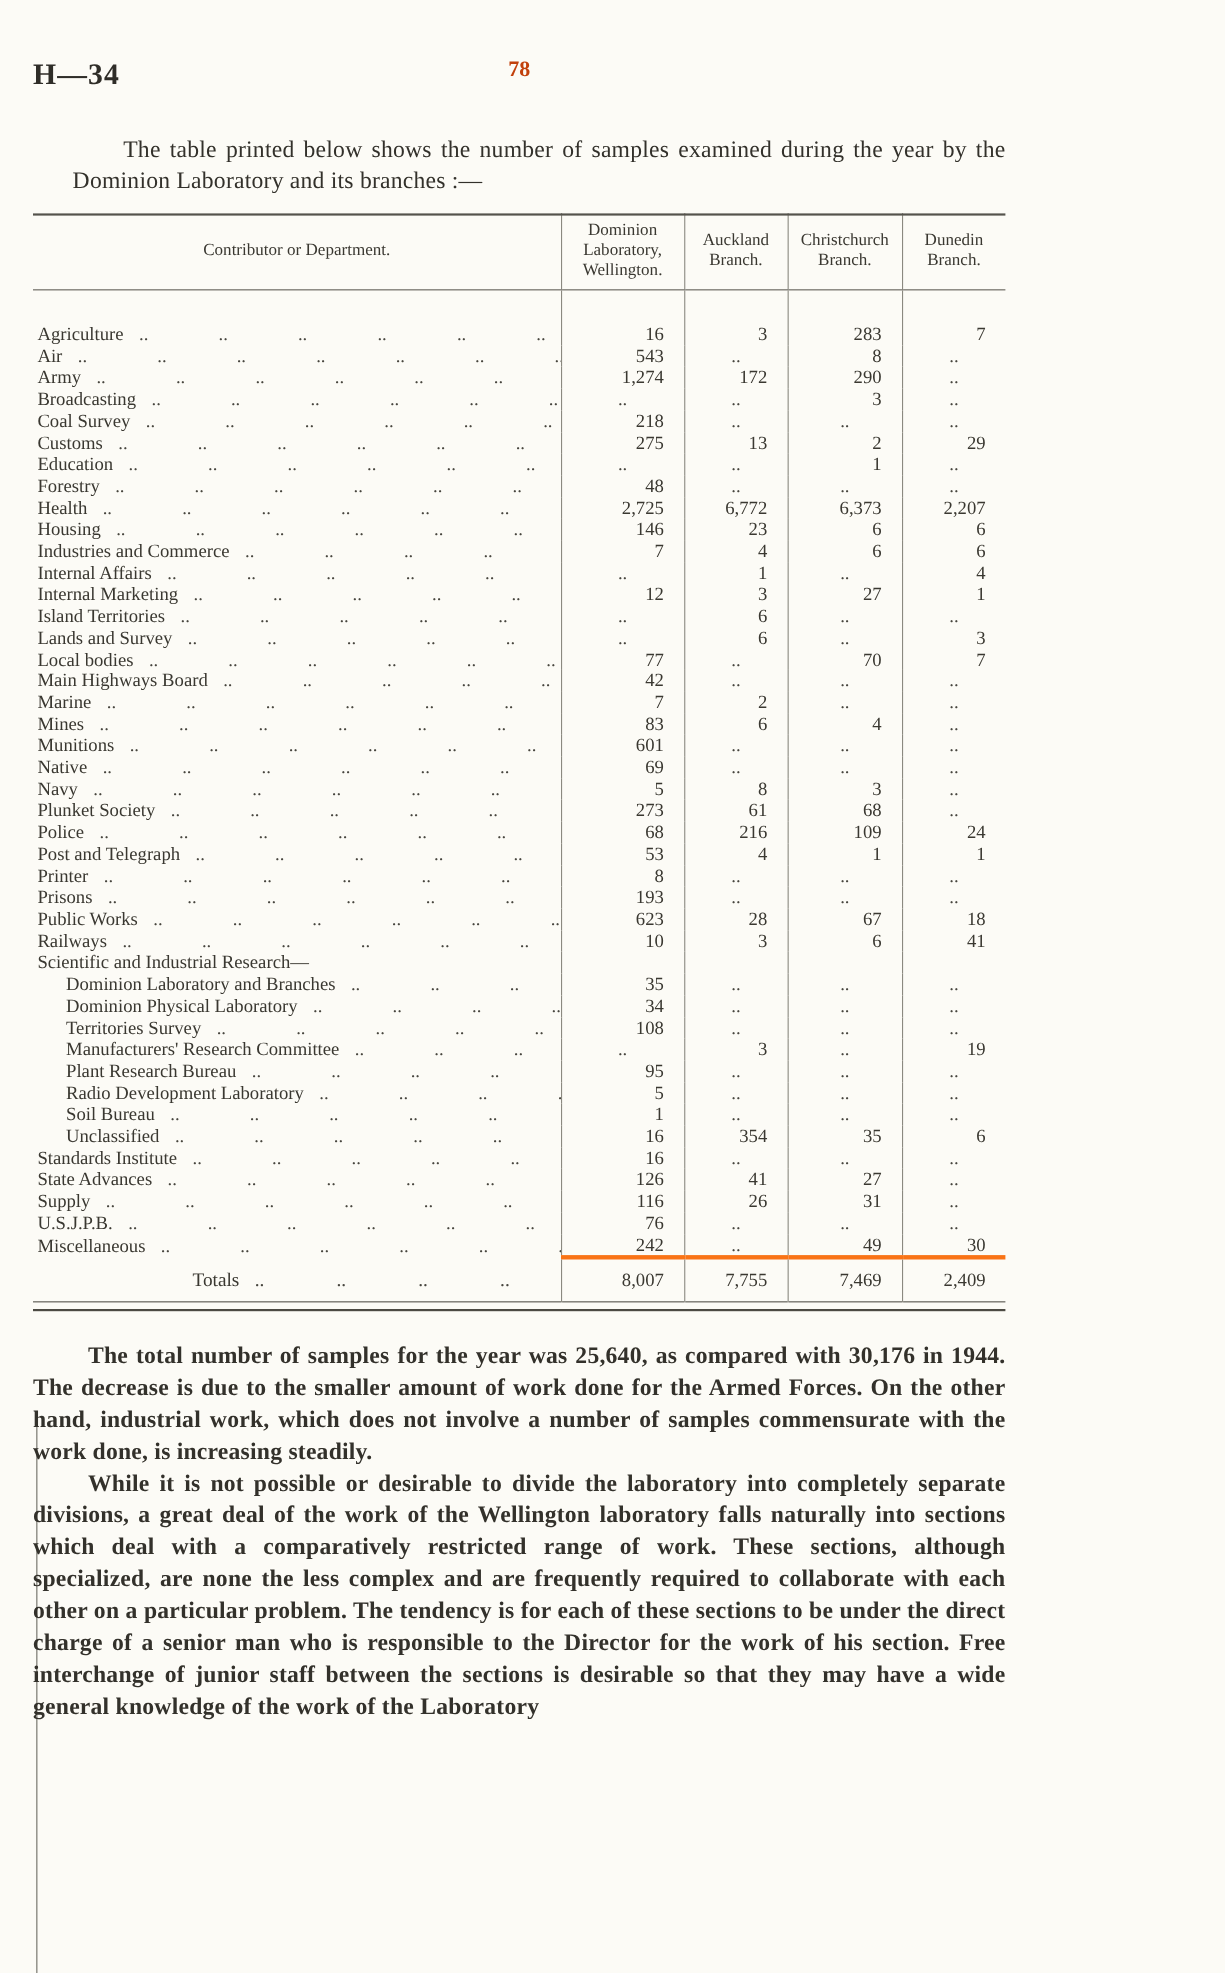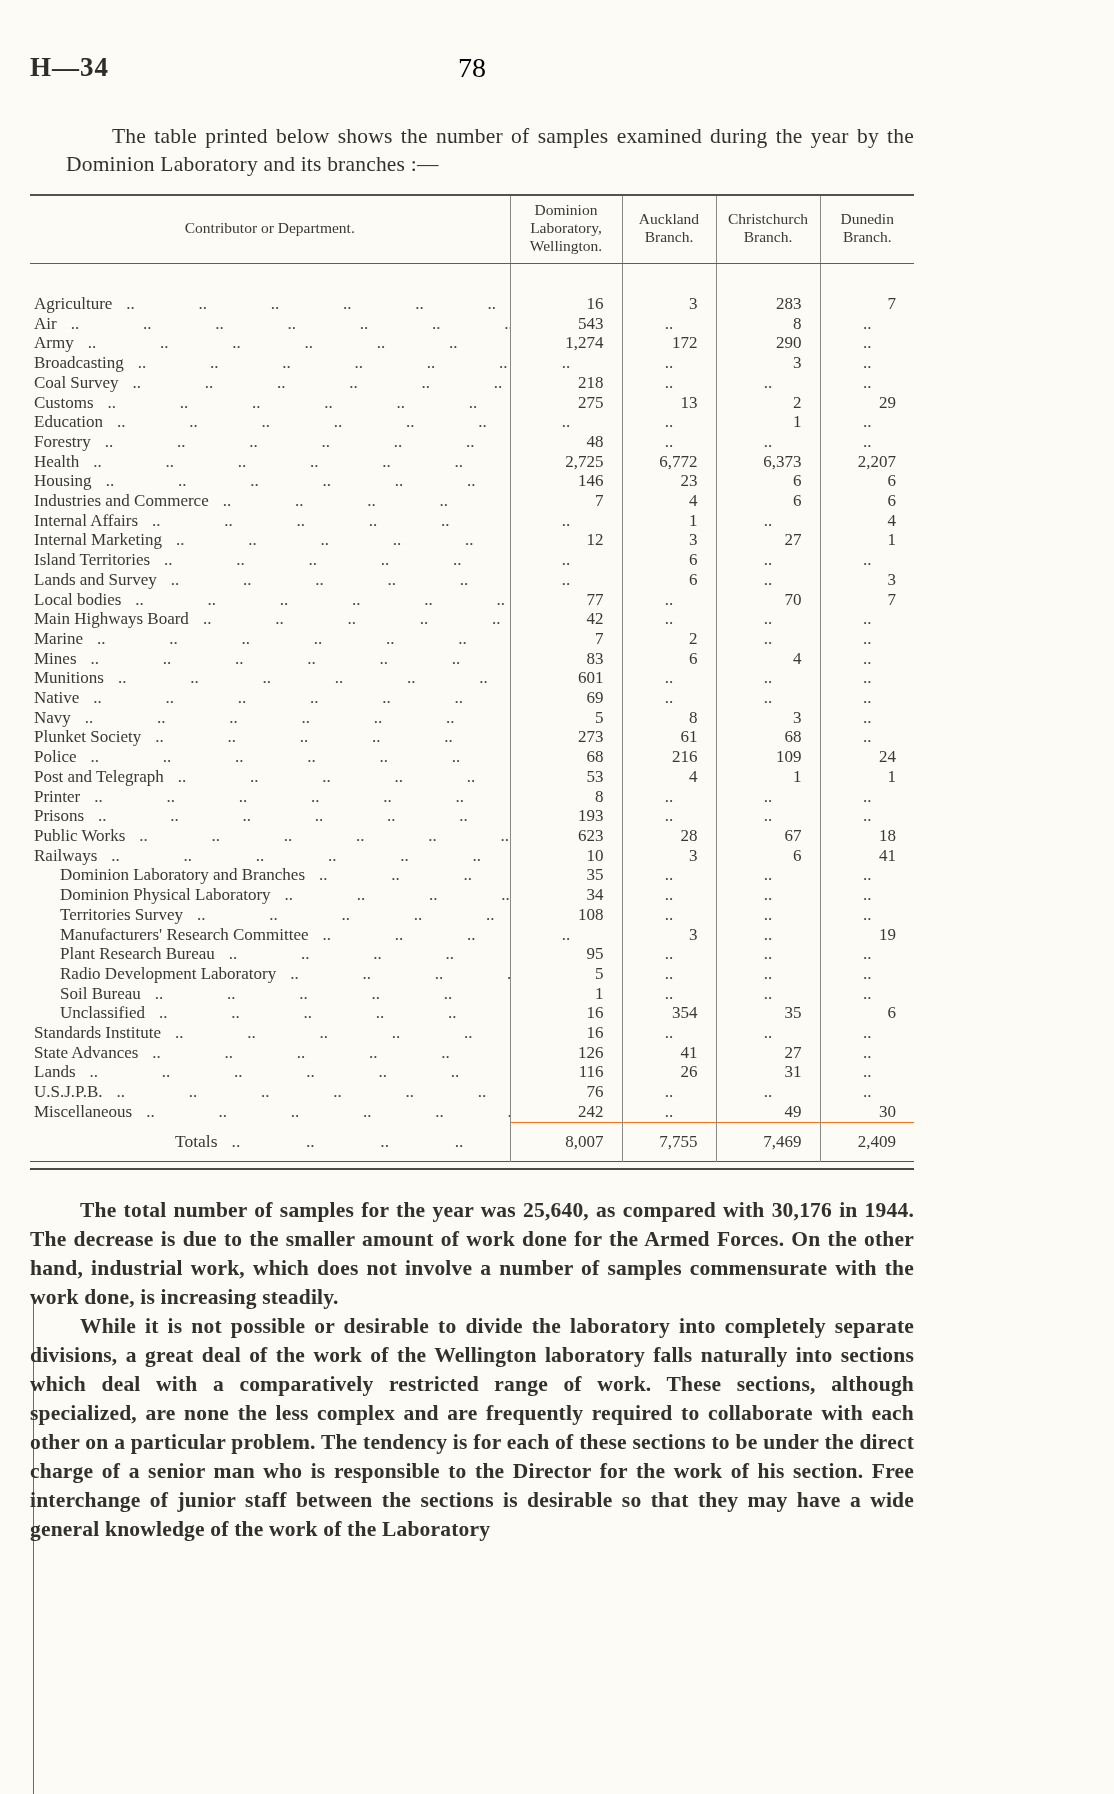--- a/index.html
+++ b/index.html
@@ -12,21 +12,21 @@
     color:#35332d;
     overflow:hidden;
     margin:0 auto;
   }
   .content { position:absolute; left:30px; top:52px; width:884px; }
 
   .edge-line { position:absolute; left:33px; top:1295px; width:1px; height:499px; background:#6d6b64; }
 
   .doc-header { position:relative; height:42px; margin-bottom:28px; }
   .report-code { font-size:27px; letter-spacing:1px; color:#2f2d28;font-weight:bold; }
-  .page-num { position:absolute; left:50%; transform:translateX(-50%); top:0; font-size:28px; color:#000000; }
+  .page-num { position:absolute; left:50%; transform:translateX(-50%); top:0; font-size:20px; color:#c2410c;font-weight:bold; }
 
   p.intro {
     font-size:21.5px; line-height:28px; text-align:justify;
     text-indent:46px; color:#33312b; letter-spacing:0.2px;margin-left:36px;
   }
 
   table.samples {
     width:884px; margin-top:16px;
     border-collapse:collapse; table-layout:fixed;
     border-top:2px solid #55534c;
@@ -47,21 +47,21 @@
   td.label { padding-left:4px; }
   td.label .labwrap { display:flex; align-items:baseline; }
   td.label.indent { padding-left:30px; }
   .lbl { flex:0 0 auto; }
   .leader { flex:1 1 auto; overflow:hidden; white-space:nowrap; padding-left:14px; color:#47453e; }
 
   td.val { text-align:right; padding-right:18px; }
   td.val.empty { text-align:center; padding-right:0; color:#47453e; }
 
   tfoot td { padding-top:9px; padding-bottom:9px;text-align:center; }
-  tfoot td.val { border-top:1px solid #f97316; }
+  tfoot td.val { border-top:4px solid #f97316; }
   tfoot td.totals-label { padding-left:145px; font-size:17.5px; }
 
   .table-underline { width:884px; height:2px; background:#4c4a43; margin-top:6px; }
 
   p.para {
     font-size:21.5px; line-height:29px; text-align:justify;
     text-indent:50px; color:#33312b; letter-spacing:0.2px;font-weight:bold;
   }
   p.para.first { margin-top:26px; }
 </style>
@@ -439,20 +439,31 @@
                 <span class="lbl">Railways</span>
                 <span class="leader">..&nbsp;&nbsp;&nbsp;&nbsp;&nbsp;&nbsp;&nbsp;&nbsp;&nbsp;&nbsp;&nbsp;&nbsp;&nbsp;&nbsp;&nbsp;..&nbsp;&nbsp;&nbsp;&nbsp;&nbsp;&nbsp;&nbsp;&nbsp;&nbsp;&nbsp;&nbsp;&nbsp;&nbsp;&nbsp;&nbsp;..&nbsp;&nbsp;&nbsp;&nbsp;&nbsp;&nbsp;&nbsp;&nbsp;&nbsp;&nbsp;&nbsp;&nbsp;&nbsp;&nbsp;&nbsp;..&nbsp;&nbsp;&nbsp;&nbsp;&nbsp;&nbsp;&nbsp;&nbsp;&nbsp;&nbsp;&nbsp;&nbsp;&nbsp;&nbsp;&nbsp;..&nbsp;&nbsp;&nbsp;&nbsp;&nbsp;&nbsp;&nbsp;&nbsp;&nbsp;&nbsp;&nbsp;&nbsp;&nbsp;&nbsp;&nbsp;..&nbsp;&nbsp;&nbsp;&nbsp;&nbsp;&nbsp;&nbsp;&nbsp;&nbsp;&nbsp;&nbsp;&nbsp;&nbsp;&nbsp;&nbsp;..&nbsp;&nbsp;&nbsp;&nbsp;&nbsp;&nbsp;&nbsp;&nbsp;&nbsp;&nbsp;&nbsp;&nbsp;&nbsp;&nbsp;&nbsp;..&nbsp;&nbsp;&nbsp;&nbsp;&nbsp;&nbsp;&nbsp;&nbsp;&nbsp;&nbsp;&nbsp;&nbsp;&nbsp;&nbsp;&nbsp;..&nbsp;&nbsp;&nbsp;&nbsp;&nbsp;&nbsp;&nbsp;&nbsp;&nbsp;&nbsp;&nbsp;&nbsp;&nbsp;&nbsp;&nbsp;..&nbsp;&nbsp;&nbsp;&nbsp;&nbsp;&nbsp;&nbsp;&nbsp;&nbsp;&nbsp;&nbsp;&nbsp;&nbsp;&nbsp;&nbsp;..&nbsp;&nbsp;&nbsp;&nbsp;&nbsp;&nbsp;&nbsp;&nbsp;&nbsp;&nbsp;&nbsp;&nbsp;&nbsp;&nbsp;&nbsp;..&nbsp;&nbsp;&nbsp;&nbsp;&nbsp;&nbsp;&nbsp;&nbsp;&nbsp;&nbsp;&nbsp;&nbsp;&nbsp;&nbsp;&nbsp;</span>
               </div>
             </td>
             <td class="val">10</td>
             <td class="val">3</td>
             <td class="val">6</td>
             <td class="val">41</td>
           </tr>
           <tr>
+            <td class="label">
+              <div class="labwrap">
+                <span class="lbl">Scientific and Industrial Research—</span>
+              </div>
+            </td>
+            <td class="val"></td>
+            <td class="val"></td>
+            <td class="val"></td>
+            <td class="val"></td>
+          </tr>
+          <tr>
             <td class="label indent">
               <div class="labwrap">
                 <span class="lbl">Dominion Laboratory and Branches</span>
                 <span class="leader">..&nbsp;&nbsp;&nbsp;&nbsp;&nbsp;&nbsp;&nbsp;&nbsp;&nbsp;&nbsp;&nbsp;&nbsp;&nbsp;&nbsp;&nbsp;..&nbsp;&nbsp;&nbsp;&nbsp;&nbsp;&nbsp;&nbsp;&nbsp;&nbsp;&nbsp;&nbsp;&nbsp;&nbsp;&nbsp;&nbsp;..&nbsp;&nbsp;&nbsp;&nbsp;&nbsp;&nbsp;&nbsp;&nbsp;&nbsp;&nbsp;&nbsp;&nbsp;&nbsp;&nbsp;&nbsp;..&nbsp;&nbsp;&nbsp;&nbsp;&nbsp;&nbsp;&nbsp;&nbsp;&nbsp;&nbsp;&nbsp;&nbsp;&nbsp;&nbsp;&nbsp;..&nbsp;&nbsp;&nbsp;&nbsp;&nbsp;&nbsp;&nbsp;&nbsp;&nbsp;&nbsp;&nbsp;&nbsp;&nbsp;&nbsp;&nbsp;..&nbsp;&nbsp;&nbsp;&nbsp;&nbsp;&nbsp;&nbsp;&nbsp;&nbsp;&nbsp;&nbsp;&nbsp;&nbsp;&nbsp;&nbsp;..&nbsp;&nbsp;&nbsp;&nbsp;&nbsp;&nbsp;&nbsp;&nbsp;&nbsp;&nbsp;&nbsp;&nbsp;&nbsp;&nbsp;&nbsp;..&nbsp;&nbsp;&nbsp;&nbsp;&nbsp;&nbsp;&nbsp;&nbsp;&nbsp;&nbsp;&nbsp;&nbsp;&nbsp;&nbsp;&nbsp;..&nbsp;&nbsp;&nbsp;&nbsp;&nbsp;&nbsp;&nbsp;&nbsp;&nbsp;&nbsp;&nbsp;&nbsp;&nbsp;&nbsp;&nbsp;..&nbsp;&nbsp;&nbsp;&nbsp;&nbsp;&nbsp;&nbsp;&nbsp;&nbsp;&nbsp;&nbsp;&nbsp;&nbsp;&nbsp;&nbsp;..&nbsp;&nbsp;&nbsp;&nbsp;&nbsp;&nbsp;&nbsp;&nbsp;&nbsp;&nbsp;&nbsp;&nbsp;&nbsp;&nbsp;&nbsp;..&nbsp;&nbsp;&nbsp;&nbsp;&nbsp;&nbsp;&nbsp;&nbsp;&nbsp;&nbsp;&nbsp;&nbsp;&nbsp;&nbsp;&nbsp;</span>
               </div>
             </td>
             <td class="val">35</td>
             <td class="val empty">..</td>
             <td class="val empty">..</td>
             <td class="val empty">..</td>
@@ -561,21 +572,21 @@
               </div>
             </td>
             <td class="val">126</td>
             <td class="val">41</td>
             <td class="val">27</td>
             <td class="val empty">..</td>
           </tr>
           <tr>
             <td class="label">
               <div class="labwrap">
-                <span class="lbl">Lands</span>
+                <span class="lbl">Supply</span>
                 <span class="leader">..&nbsp;&nbsp;&nbsp;&nbsp;&nbsp;&nbsp;&nbsp;&nbsp;&nbsp;&nbsp;&nbsp;&nbsp;&nbsp;&nbsp;&nbsp;..&nbsp;&nbsp;&nbsp;&nbsp;&nbsp;&nbsp;&nbsp;&nbsp;&nbsp;&nbsp;&nbsp;&nbsp;&nbsp;&nbsp;&nbsp;..&nbsp;&nbsp;&nbsp;&nbsp;&nbsp;&nbsp;&nbsp;&nbsp;&nbsp;&nbsp;&nbsp;&nbsp;&nbsp;&nbsp;&nbsp;..&nbsp;&nbsp;&nbsp;&nbsp;&nbsp;&nbsp;&nbsp;&nbsp;&nbsp;&nbsp;&nbsp;&nbsp;&nbsp;&nbsp;&nbsp;..&nbsp;&nbsp;&nbsp;&nbsp;&nbsp;&nbsp;&nbsp;&nbsp;&nbsp;&nbsp;&nbsp;&nbsp;&nbsp;&nbsp;&nbsp;..&nbsp;&nbsp;&nbsp;&nbsp;&nbsp;&nbsp;&nbsp;&nbsp;&nbsp;&nbsp;&nbsp;&nbsp;&nbsp;&nbsp;&nbsp;..&nbsp;&nbsp;&nbsp;&nbsp;&nbsp;&nbsp;&nbsp;&nbsp;&nbsp;&nbsp;&nbsp;&nbsp;&nbsp;&nbsp;&nbsp;..&nbsp;&nbsp;&nbsp;&nbsp;&nbsp;&nbsp;&nbsp;&nbsp;&nbsp;&nbsp;&nbsp;&nbsp;&nbsp;&nbsp;&nbsp;..&nbsp;&nbsp;&nbsp;&nbsp;&nbsp;&nbsp;&nbsp;&nbsp;&nbsp;&nbsp;&nbsp;&nbsp;&nbsp;&nbsp;&nbsp;..&nbsp;&nbsp;&nbsp;&nbsp;&nbsp;&nbsp;&nbsp;&nbsp;&nbsp;&nbsp;&nbsp;&nbsp;&nbsp;&nbsp;&nbsp;..&nbsp;&nbsp;&nbsp;&nbsp;&nbsp;&nbsp;&nbsp;&nbsp;&nbsp;&nbsp;&nbsp;&nbsp;&nbsp;&nbsp;&nbsp;..&nbsp;&nbsp;&nbsp;&nbsp;&nbsp;&nbsp;&nbsp;&nbsp;&nbsp;&nbsp;&nbsp;&nbsp;&nbsp;&nbsp;&nbsp;</span>
               </div>
             </td>
             <td class="val">116</td>
             <td class="val">26</td>
             <td class="val">31</td>
             <td class="val empty">..</td>
           </tr>
           <tr>
             <td class="label">

